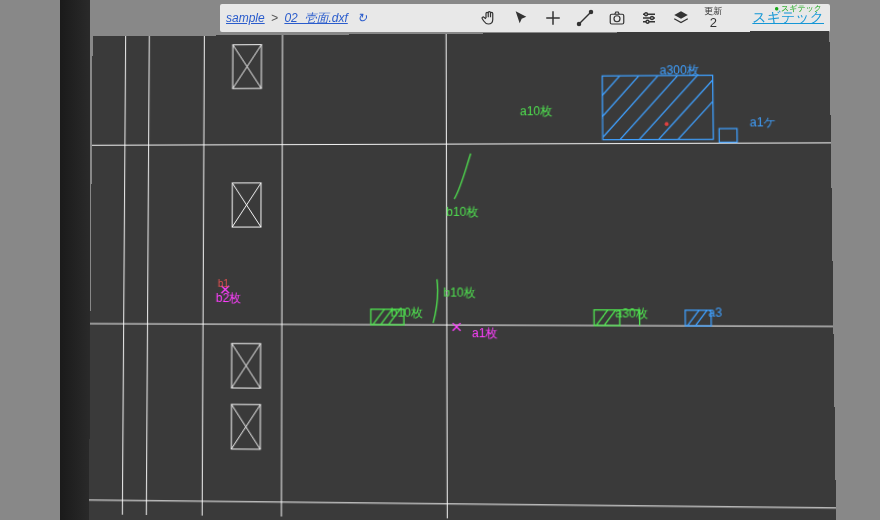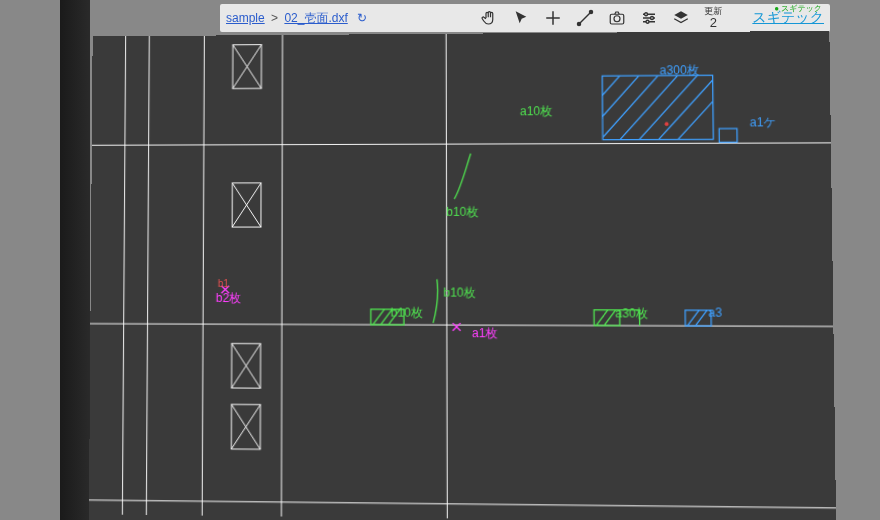--- a/index.html
+++ b/index.html
@@ -6,21 +6,21 @@
   html, body { width: 880px; height: 520px; overflow: hidden; font-family: sans-serif; }
   body { background: #888; position: relative; }
 
   
   .toolbar {
     position: absolute; top: 4px; left: 220px; right: 50px; height: 28px;
     background: #e8e8e8; display: flex; align-items: center;
     border-radius: 2px; padding: 0 6px; gap: 6px;
     font-size: 12px;
   }
-  .crumbs { color: #2a5ccc; }
+  .crumbs { color: #2a5ccc; font-style: italic; }
   .crumbs a { color: #2a5ccc; text-decoration: underline; }
   .crumbs .sep { color: #555; margin: 0 3px; }
   .spacer { flex: 1; }
   .tbtn {
     width: 26px; height: 24px; display: flex; align-items: center; justify-content: center;
     background: #e8e8e8; border-radius: 3px; cursor: pointer; color: #333;
   }
   .update { display:flex; flex-direction:column; align-items:center; font-size:9px; color:#333; line-height:1; padding:11px 4px; cursor:pointer;}
   .update .num { font-size:13px; }
   .brand { color:#1597d6; text-decoration: underline; font-size:14px; cursor:pointer; margin-left:20px; }

